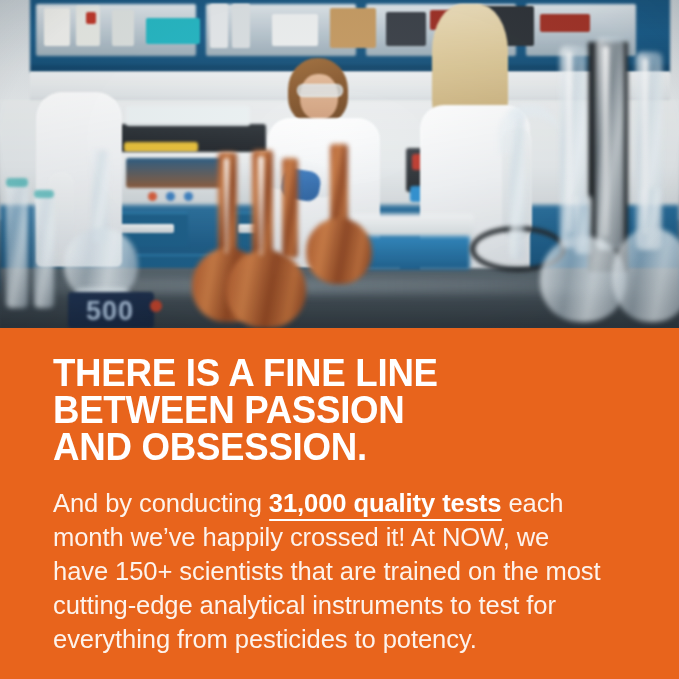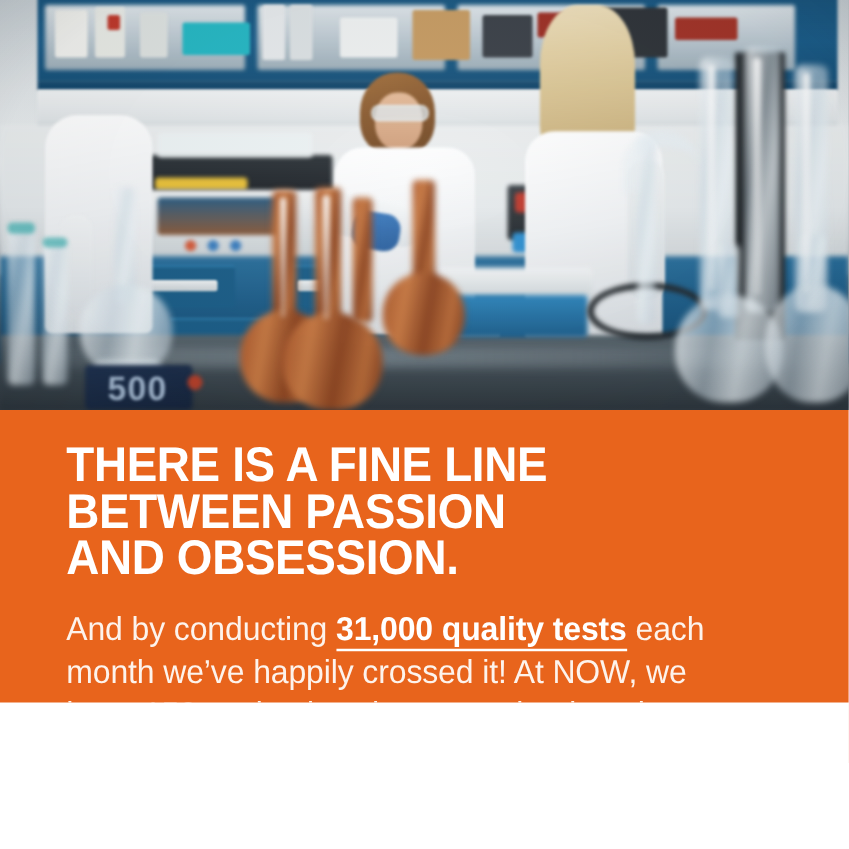--- a/index.html
+++ b/index.html
@@ -7,21 +7,21 @@
 
   html, body {
     width:679px; height:679px;
     background:#ffffff;
     font-family:"Liberation Sans", sans-serif;
     overflow:hidden;
   }
 
   .banner {
     position:relative;
-    width:679px; height:562px;
+    width:679px; height:679px;
     overflow:hidden;
   }
 
   
   .photo {
     position:absolute;
     left:0; top:0;
     width:679px; height:328px;
     overflow:hidden;
     background:#8f9ba3;

